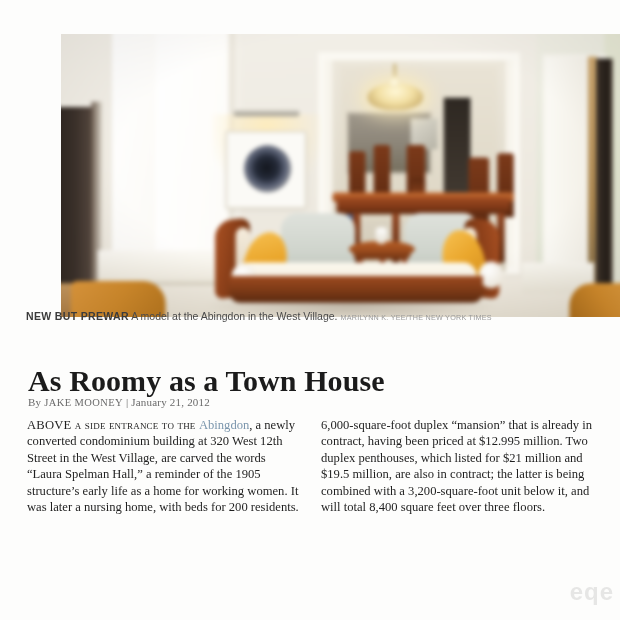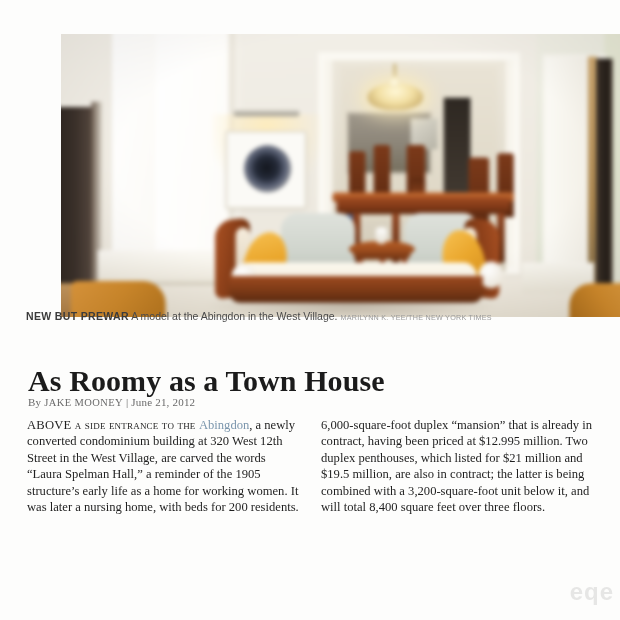--- a/index.html
+++ b/index.html
@@ -489,21 +489,21 @@
   <figcaption class="caption">
     <span class="caption-label">NEW BUT PREWAR</span><span> </span><span class="caption-text">A model at the Abingdon in the West Village.</span><span> </span><span class="caption-credit">MARILYNN K. YEE/THE NEW YORK TIMES</span>
   </figcaption>
 
   <h1 class="headline">As Roomy as a Town House</h1>
 
   <div class="byline">
     <span>By</span>
     <span class="author">JAKE MOONEY</span>
     <span>|</span>
-    <span>June 21, 2012</span>
+    <span>January 21, 2012</span>
   </div>
 
   <div class="columns">
 
     <div class="col">
       <p><span class="lead-word">ABOVE a side entrance to the </span><a class="link" href="#">Abingdon</a><span>, a newly converted condominium building at 320 West 12th Street in the West Village, are carved the words “Laura Spelman Hall,” a reminder of the 1905 structure’s early life as a home for working women. It was later a nursing home, with beds for 200 residents.</span></p>
     </div>
 
     <div class="col">
       <p>6,000-square-foot duplex “mansion” that is already in contract, having been priced at $12.995 million. Two duplex penthouses, which listed for $21 million and $19.5 million, are also in contract; the latter is being combined with a 3,200-square-foot unit below it, and will total 8,400 square feet over three floors.</p>

